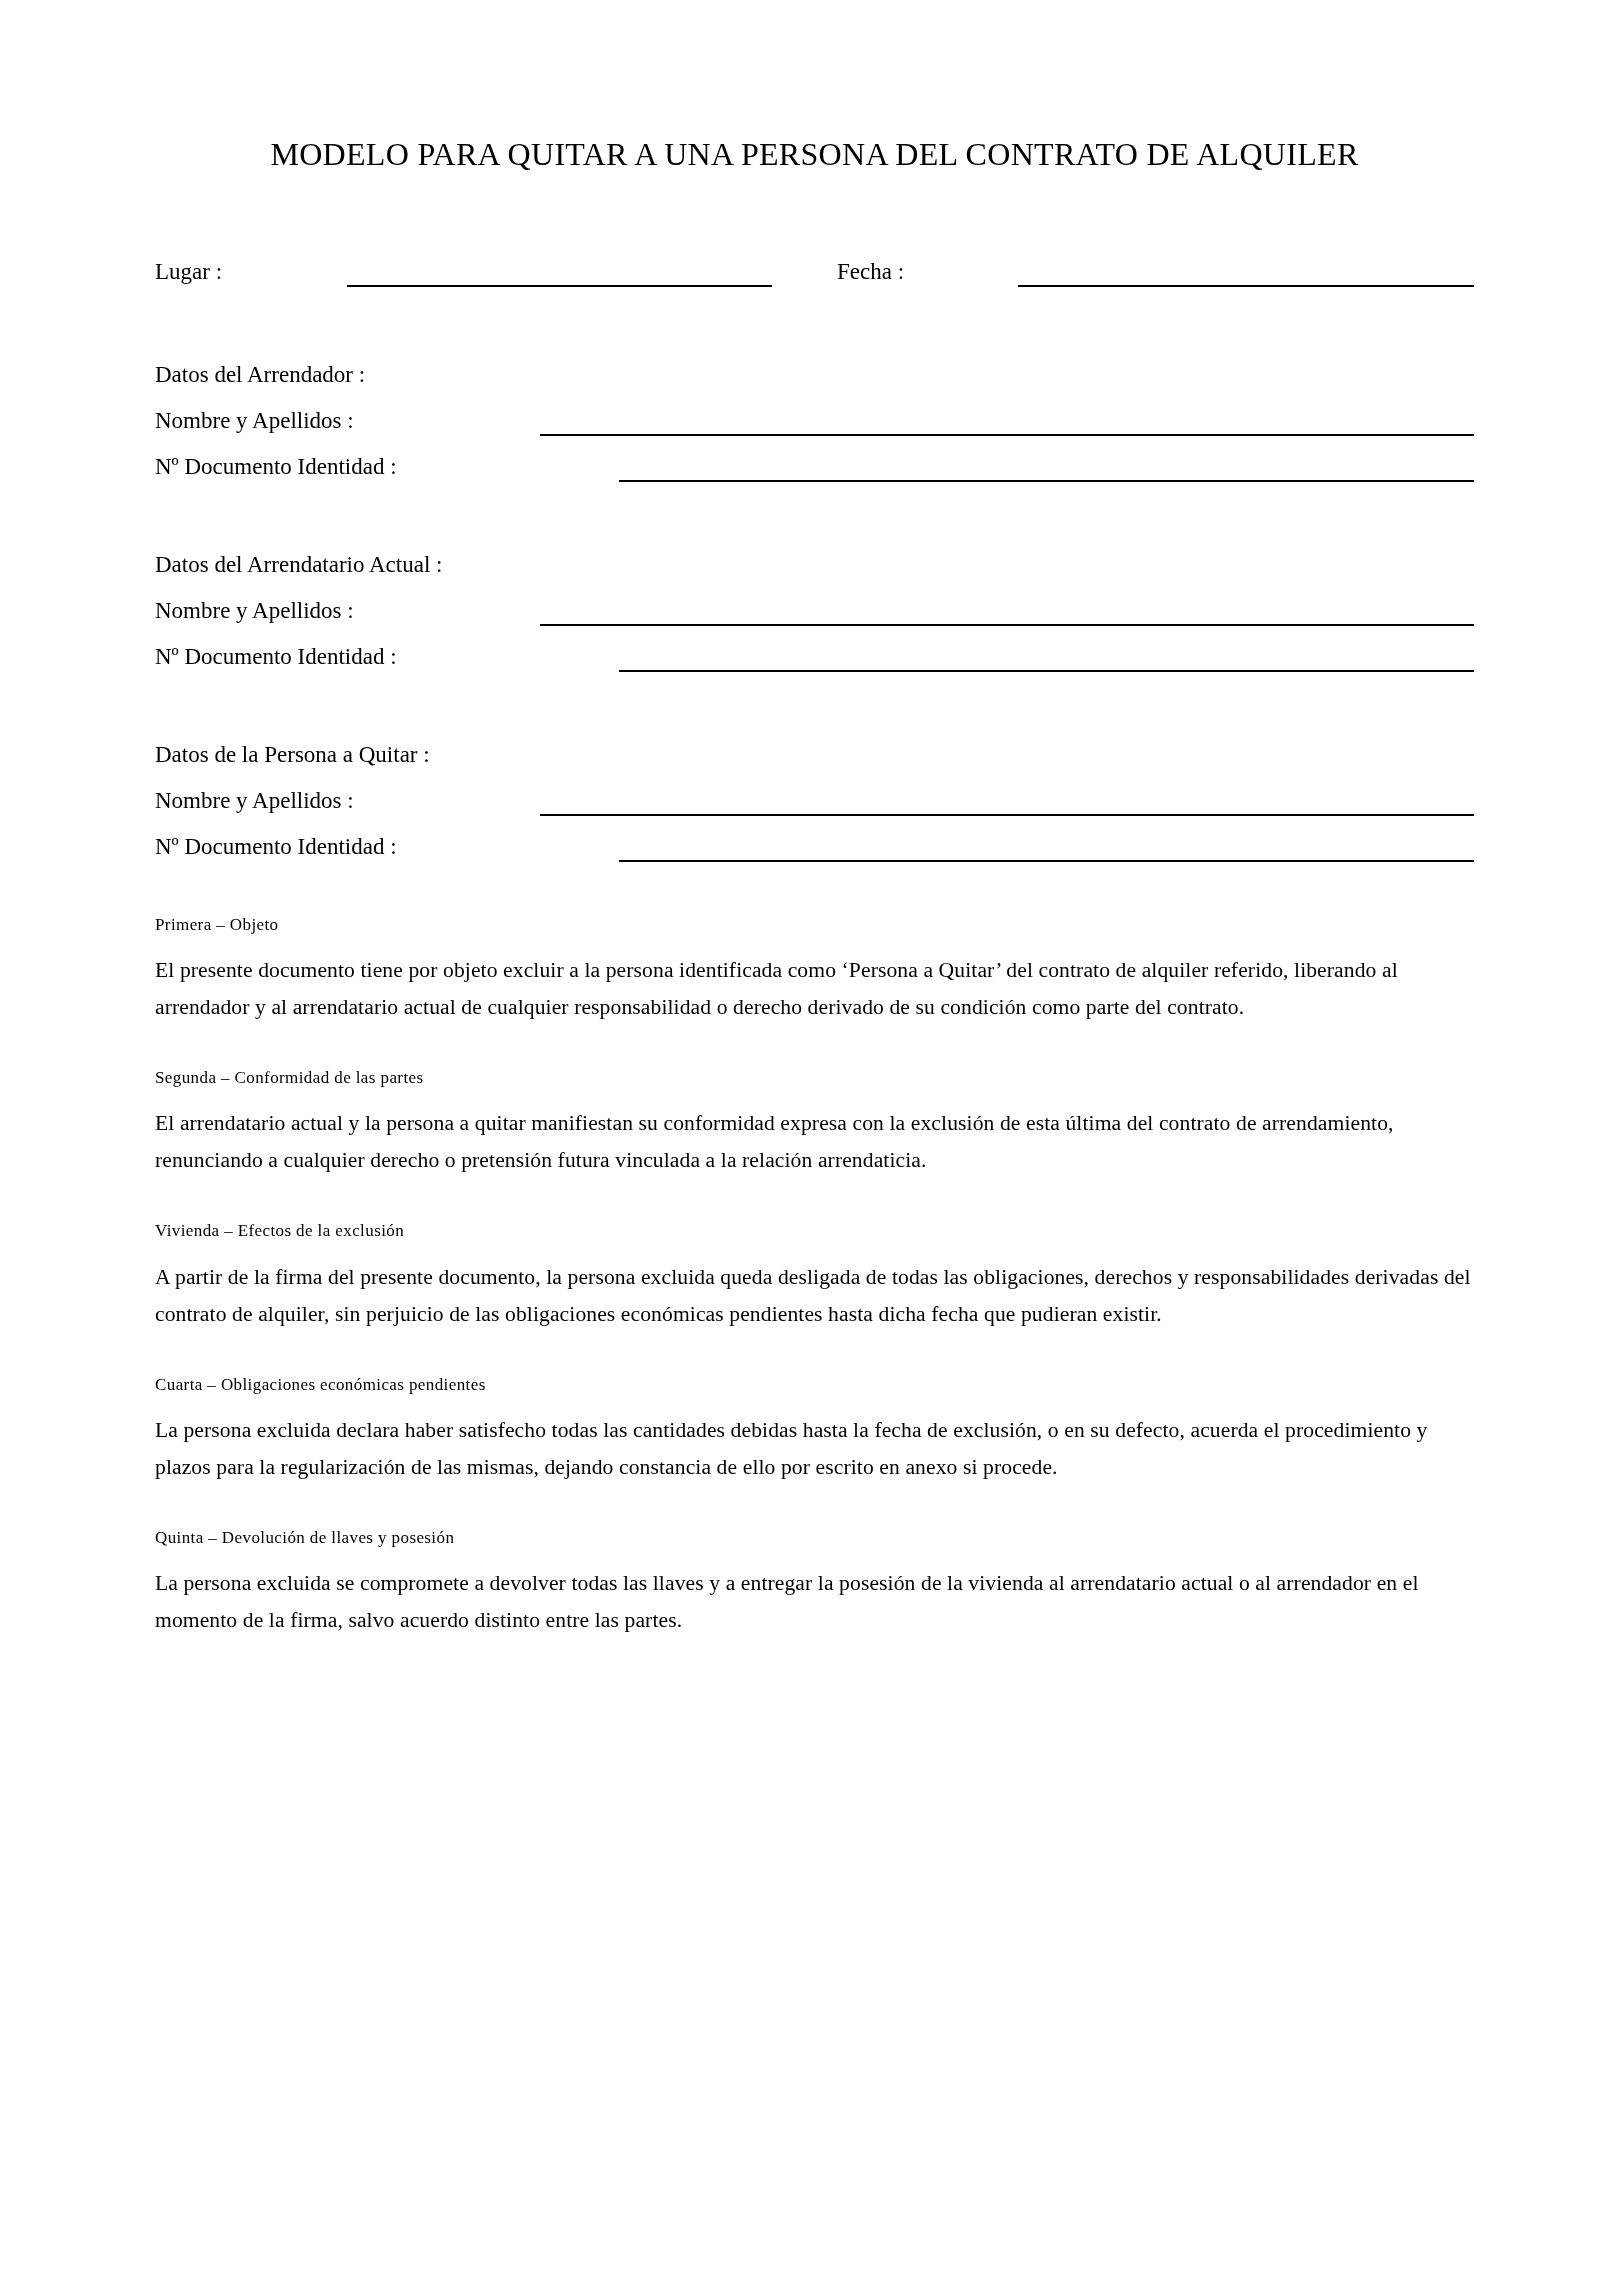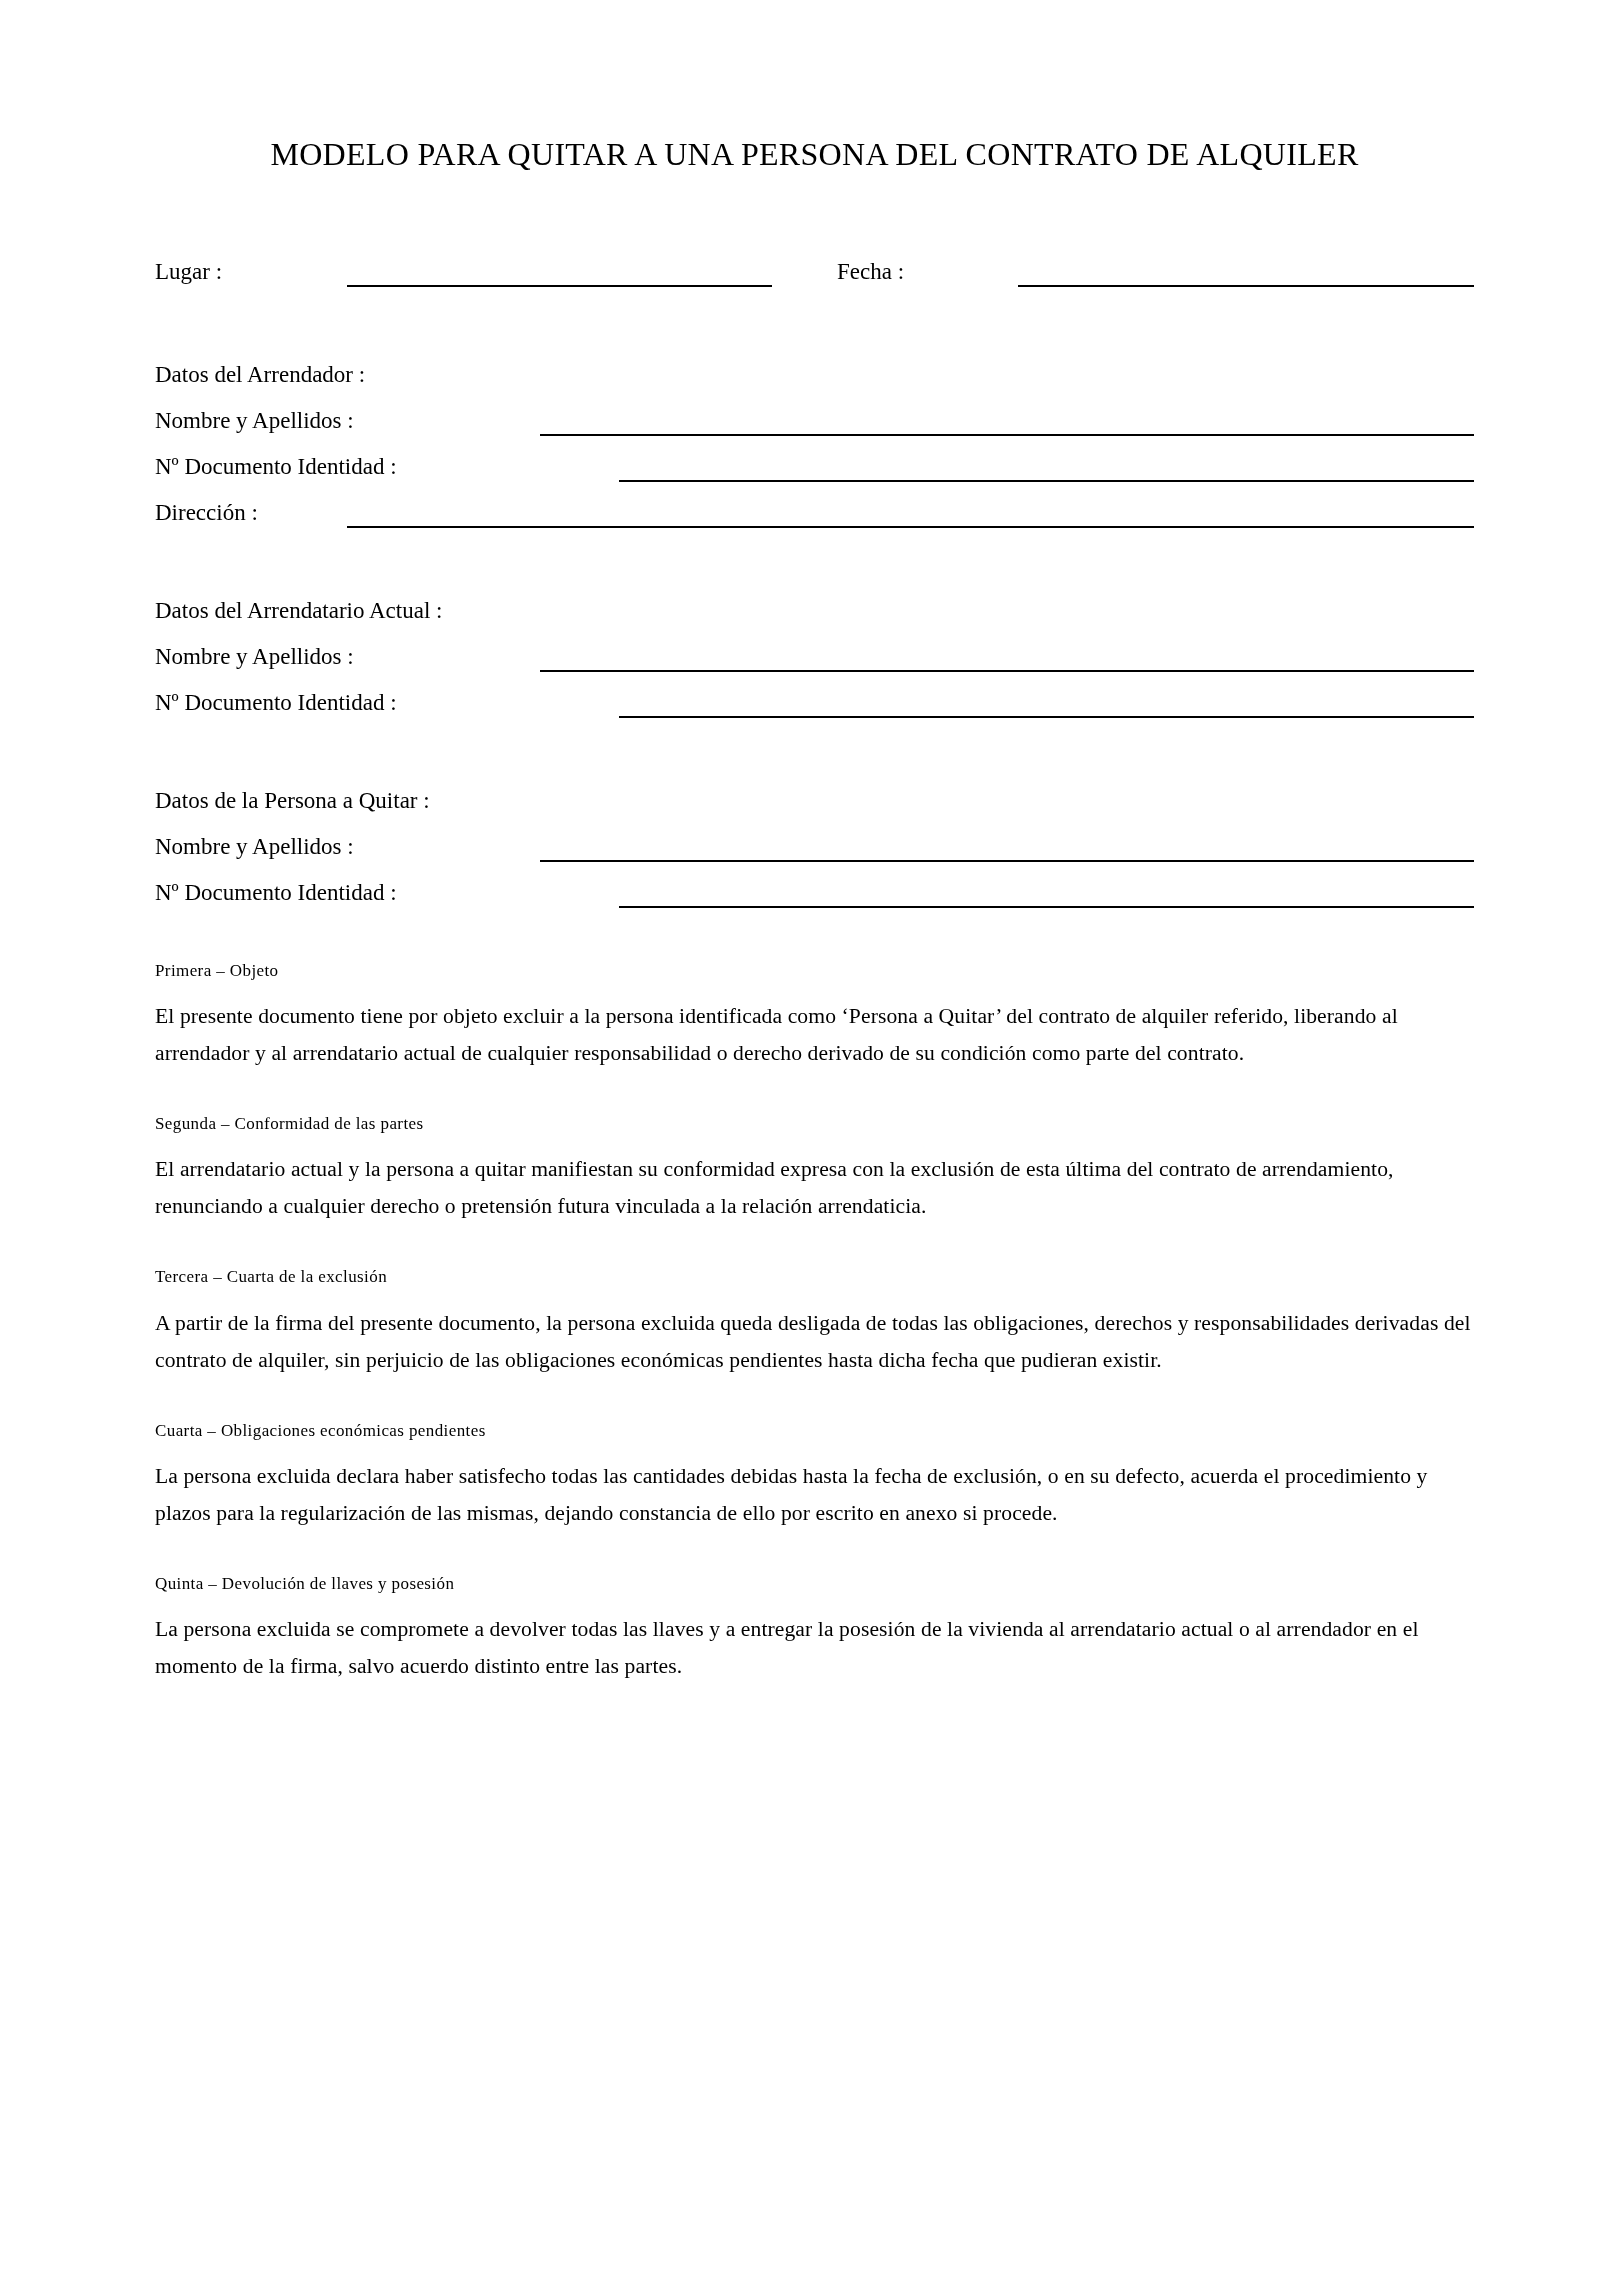--- a/index.html
+++ b/index.html
@@ -89,24 +89,20 @@
         <span class="lbl">Datos del Arrendador :</span>
       </div>
       <div class="row">
         <span class="lbl">Nombre y Apellidos :</span>
         <span class="uline off-nombre"></span>
       </div>
       <div class="row">
         <span class="lbl">Nº Documento Identidad :</span>
         <span class="uline off-ndoc"></span>
       </div>
-      <div class="row">
-        <span class="lbl">Dirección :</span>
-        <span class="uline off-direccion"></span>
-      </div>
     </div>
 
     <div>
       <div class="row section-heading">
         <span class="lbl">Datos del Arrendatario Actual :</span>
       </div>
       <div class="row">
         <span class="lbl">Nombre y Apellidos :</span>
         <span class="uline off-nombre"></span>
       </div>
@@ -135,21 +131,21 @@
       <h2 class="clause-heading first">Primera – Objeto</h2>
       <p class="clause-body">El presente documento tiene por objeto excluir a la persona identificada como ‘Persona a Quitar’ del contrato de alquiler referido, liberando al arrendador y al arrendatario actual de cualquier responsabilidad o derecho derivado de su condición como parte del contrato.</p>
     </section>
 
     <section>
       <h2 class="clause-heading">Segunda – Conformidad de las partes</h2>
       <p class="clause-body">El arrendatario actual y la persona a quitar manifiestan su conformidad expresa con la exclusión de esta última del contrato de arrendamiento, renunciando a cualquier derecho o pretensión futura vinculada a la relación arrendaticia.</p>
     </section>
 
     <section>
-      <h2 class="clause-heading">Tercera – Cuarta de la exclusión</h2>
+      <h2 class="clause-heading">Vivienda – Efectos de la exclusión</h2>
       <p class="clause-body">A partir de la firma del presente documento, la persona excluida queda desligada de todas las obligaciones, derechos y responsabilidades derivadas del contrato de alquiler, sin perjuicio de las obligaciones económicas pendientes hasta dicha fecha que pudieran existir.</p>
     </section>
 
     <section>
       <h2 class="clause-heading">Cuarta – Obligaciones económicas pendientes</h2>
       <p class="clause-body">La persona excluida declara haber satisfecho todas las cantidades debidas hasta la fecha de exclusión, o en su defecto, acuerda el procedimiento y plazos para la regularización de las mismas, dejando constancia de ello por escrito en anexo si procede.</p>
     </section>
 
     <section>
       <h2 class="clause-heading">Quinta – Devolución de llaves y posesión</h2>

